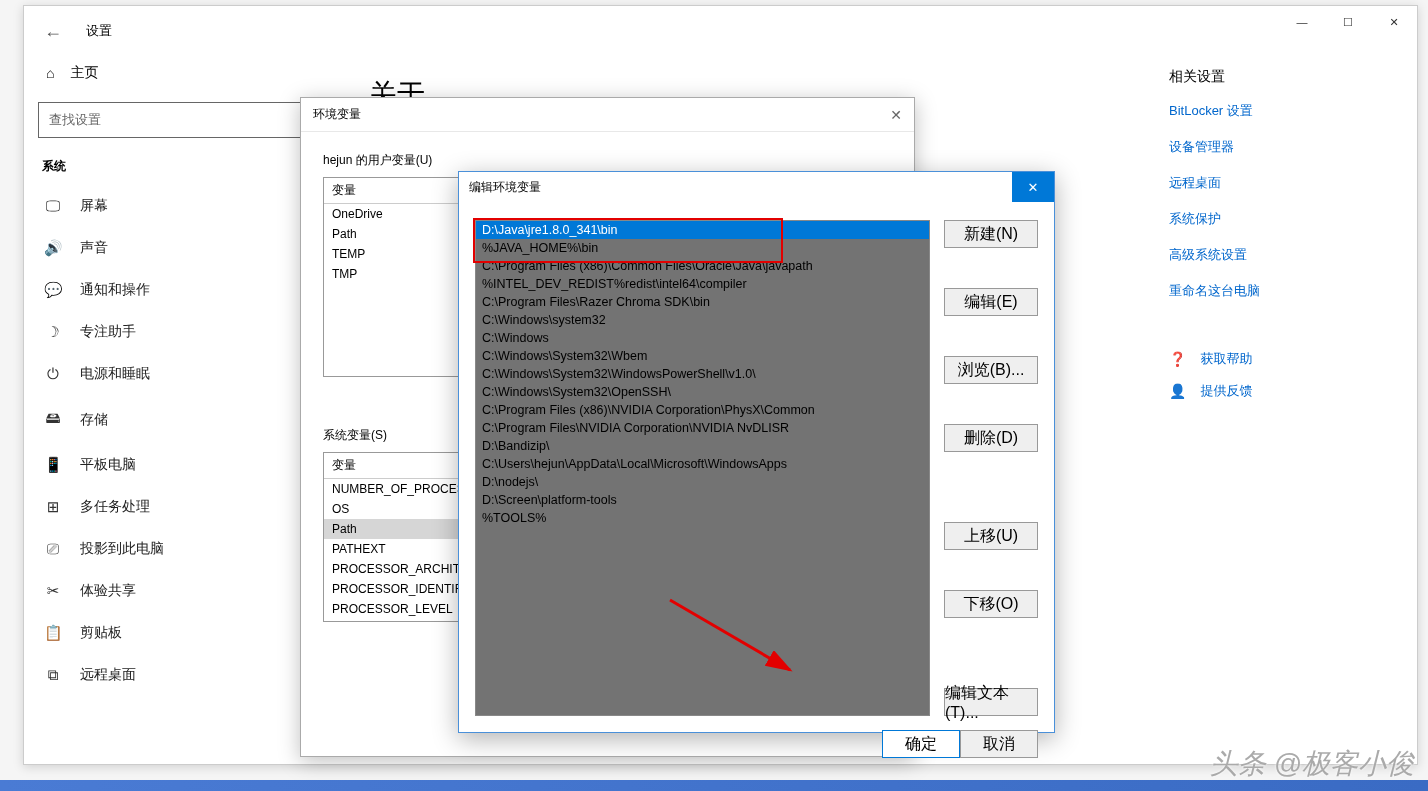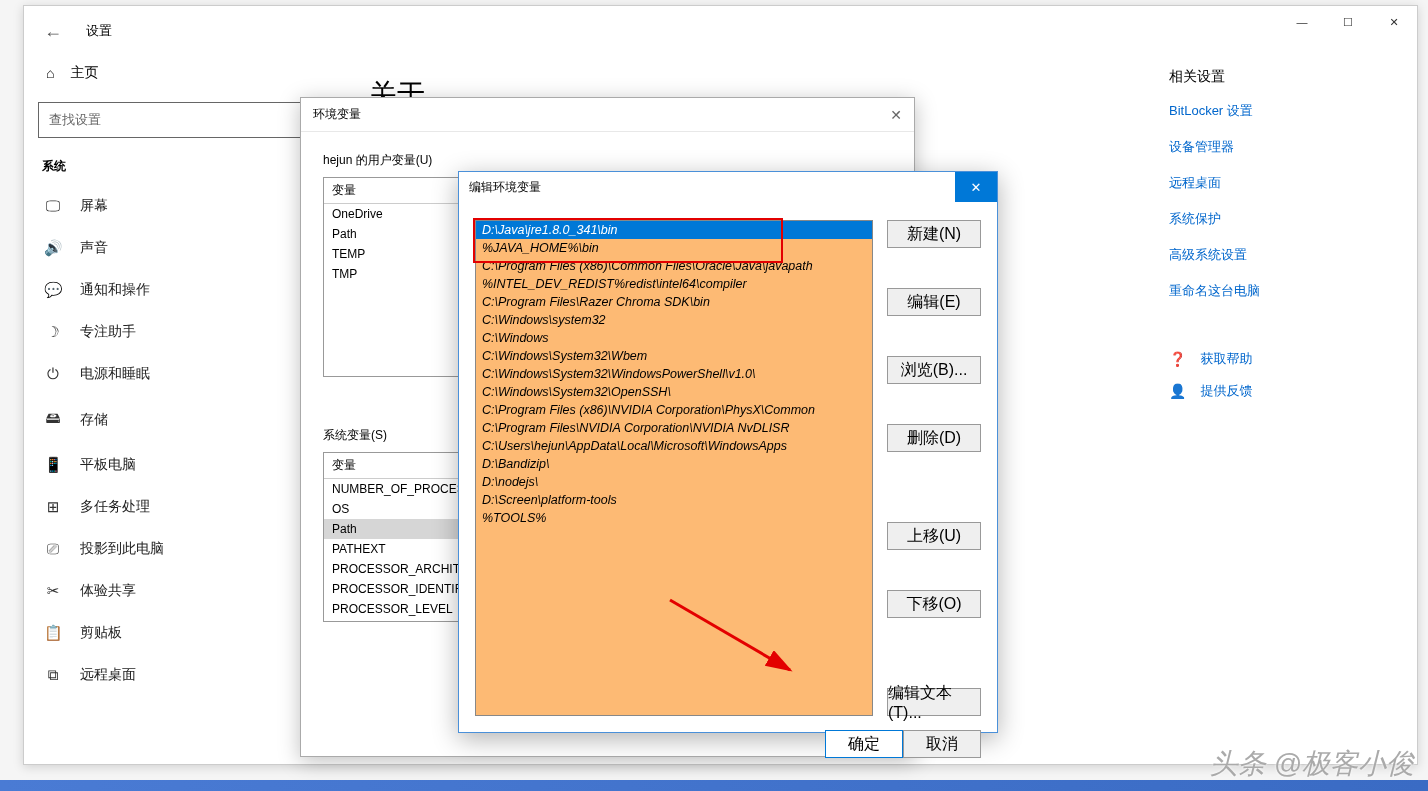--- a/index.html
+++ b/index.html
@@ -36,26 +36,26 @@
 .dlg-title { height: 34px; display:flex; align-items:center; justify-content:space-between; padding: 0 12px; font-size:12px; border-bottom: 1px solid #e8e8e8; }
 .dlg-close { font-size:14px; color:#666; }
 .dlg-body { padding: 20px 22px 0; font-size:12px; }
 .dlg-body .section-label { margin-bottom: 8px; }
 .var-table { border:1px solid #999; background:#fff; height: 200px; overflow:hidden; }
 .var-header { background:#fff; border-bottom:1px solid #ccc; padding:4px 8px; font-size:12px; }
 .var-row { padding: 3px 8px; font-size:12px; }
 .var-row.sel { background:#d6d6d6; }
 
 
-.path-dialog { position:absolute; top:171px; left:458px; width:540px; height:562px; background:#fff; border:1px solid #4a90d9; box-shadow: 0 6px 24px rgba(0,0,0,.3); }
+.path-dialog { position:absolute; top:171px; left:458px; width:597px; height:562px; background:#fff; border:1px solid #4a90d9; box-shadow: 0 6px 24px rgba(0,0,0,.3); }
 .path-title { height: 30px; background:#fff; color:#000; display:flex; align-items:center; justify-content:space-between; padding-left: 10px; font-size:12px; }
 .path-close { width:42px; height:30px; background:#0078d7; color:#fff; display:flex; align-items:center; justify-content:center; font-size:13px; }
 .path-body { padding: 18px 16px 14px; display:flex; gap:14px; height: calc(100% - 30px); flex-direction:column; }
 .path-main-row { display:flex; gap:14px; flex:1; }
-.path-list { border:1px solid #888; flex:1; background:#fdba74; position:relative;font-style:italic; }
+.path-list { border:1px solid #888; flex:1; background:#737373; position:relative; }
 .path-item { padding: 2px 6px; font-size:12.5px; white-space:nowrap; overflow:hidden; }
 .path-item.selected { background:#0078d7; color:#fff; }
 .red-box { position:absolute; border:2px solid #e30000; pointer-events:none; }
 .path-btns { width:94px; display:flex; flex-direction:column; gap:10px; }
 .path-btns .sp { height: 20px; }
 .pbtn { height:28px; border:1px solid #999; background:#efefef; font-size:16px; display:flex; align-items:center; justify-content:center; }
 .pbtn.primary { border:1.8px solid #0078d7; background:#fff; }
 .footer-btns { display:flex; justify-content:flex-end; gap:0; }
 .footer-btns .pbtn { width:78px; }
 
@@ -216,22 +216,22 @@
             <div class="path-item">C:\Program Files (x86)\Common Files\Oracle\Java\javapath</div>
             <div class="path-item">%INTEL_DEV_REDIST%redist\intel64\compiler</div>
             <div class="path-item">C:\Program Files\Razer Chroma SDK\bin</div>
             <div class="path-item">C:\Windows\system32</div>
             <div class="path-item">C:\Windows</div>
             <div class="path-item">C:\Windows\System32\Wbem</div>
             <div class="path-item">C:\Windows\System32\WindowsPowerShell\v1.0\</div>
             <div class="path-item">C:\Windows\System32\OpenSSH\</div>
             <div class="path-item">C:\Program Files (x86)\NVIDIA Corporation\PhysX\Common</div>
             <div class="path-item">C:\Program Files\NVIDIA Corporation\NVIDIA NvDLISR</div>
+            <div class="path-item">D:\Bandizip\</div>
             <div class="path-item">C:\Users\hejun\AppData\Local\Microsoft\WindowsApps</div>
-            <div class="path-item">D:\Bandizip\</div>
             <div class="path-item">D:\nodejs\</div>
             <div class="path-item">D:\Screen\platform-tools</div>
             <div class="path-item">%TOOLS%</div>
           </div>
         <div class="red-box" style="top:-3px;left:-3px;width:310px;height:45px"></div>
       </div>
       <div class="path-btns">
         <div class="pbtn">新建(N)</div>
         <div class="sp"></div>
         <div class="pbtn">编辑(E)</div>

